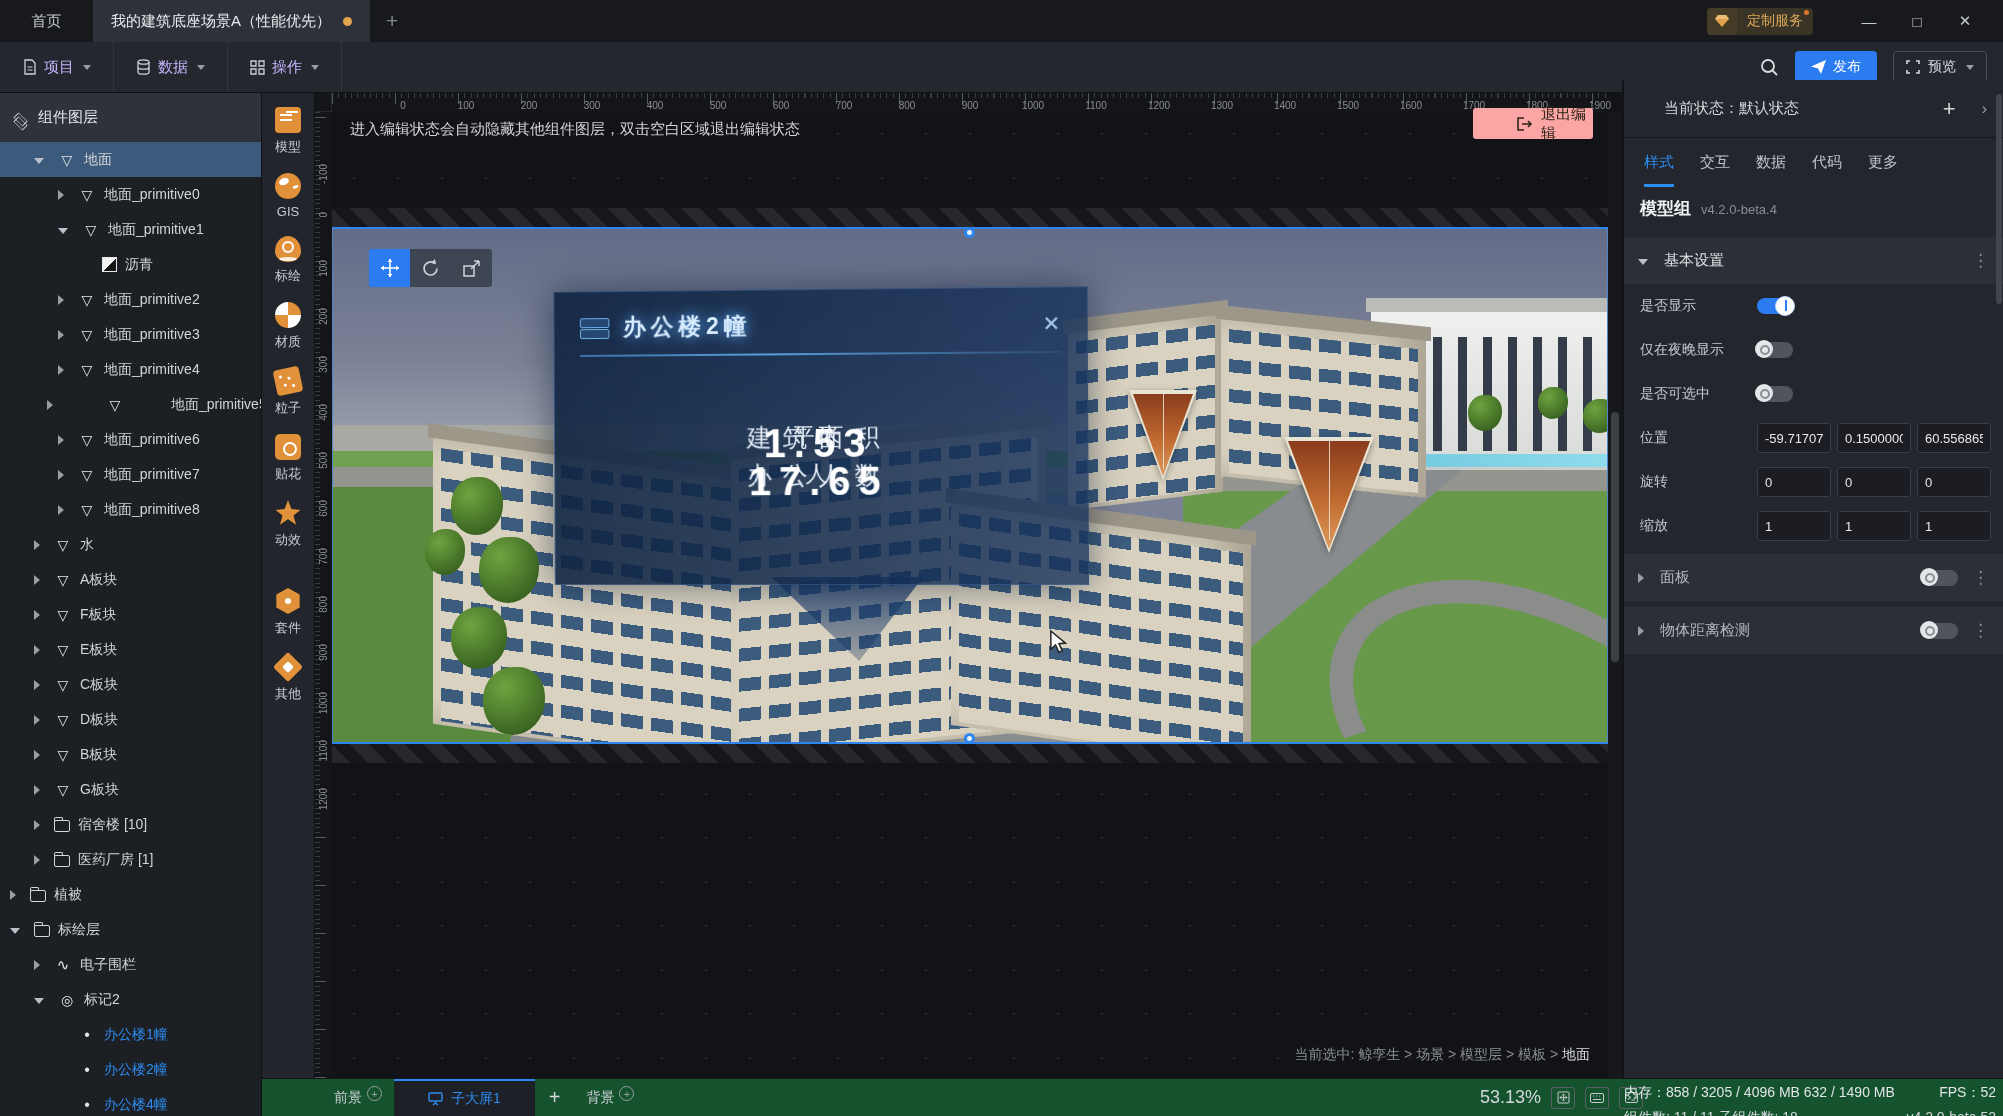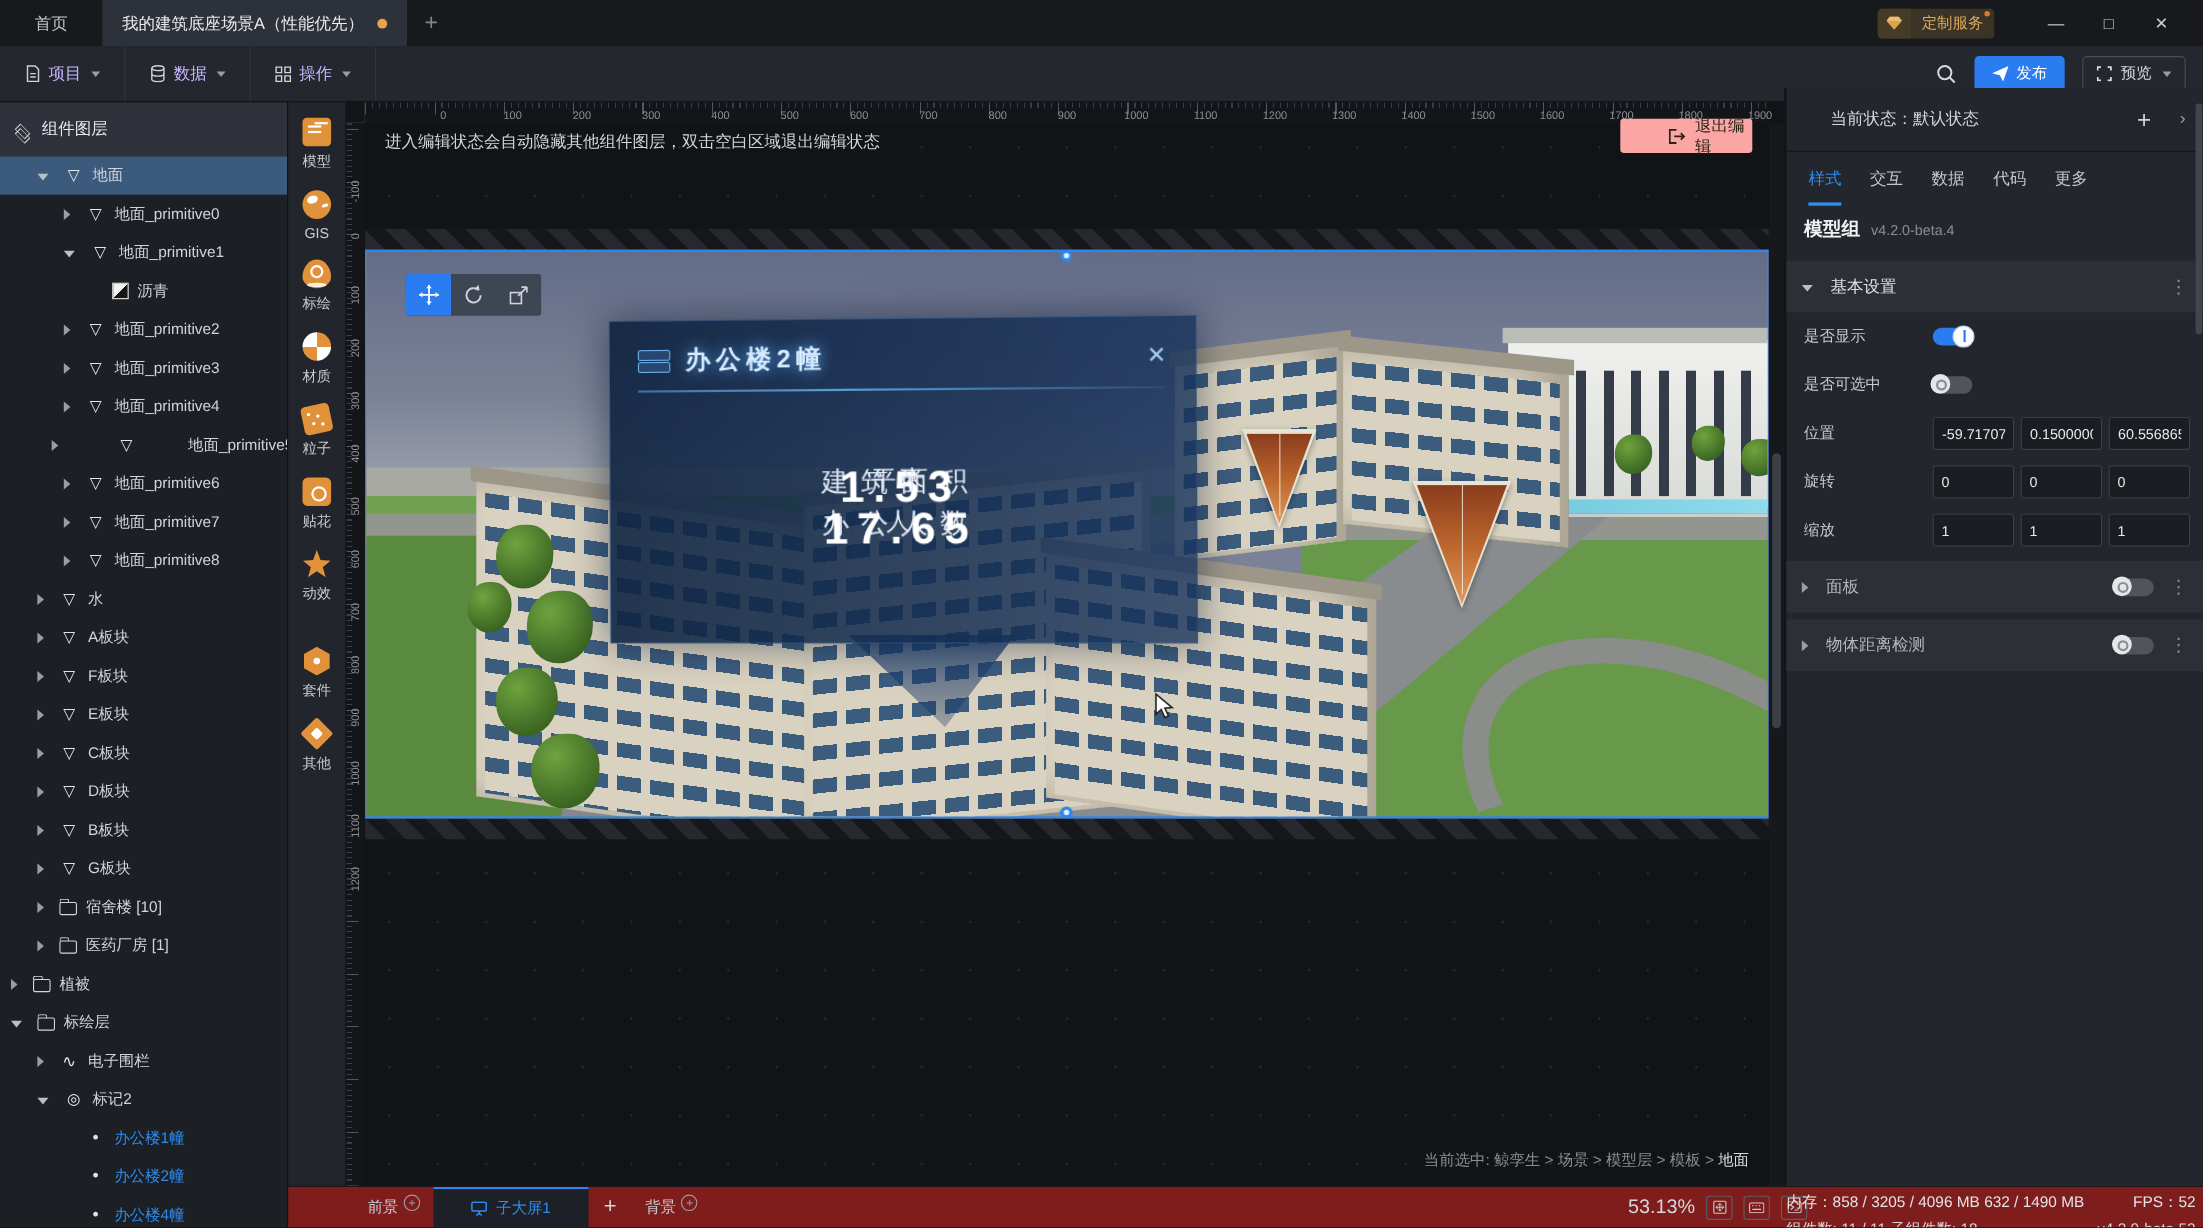--- a/index.html
+++ b/index.html
@@ -186,21 +186,21 @@
   .sw.on::after{content:"";position:absolute;right:-2px;top:-2px;width:18px;height:18px;border-radius:50%;background:#fff;border:1px solid #bcd6f8;}
   .sw.on::before{content:"";position:absolute;right:6px;top:2px;width:2px;height:11px;background:#2b7cf0;z-index:2;}
   .sw.off{background:#50545c;}
   .sw.off::after{content:"";position:absolute;left:-2px;top:-2px;width:18px;height:18px;border-radius:50%;background:#e4e6e9;}
   .sw.off::before{content:"";position:absolute;left:3px;top:3px;width:6px;height:6px;border:2px solid #8a8d92;border-radius:50%;z-index:2;}
   .vinputs{display:flex;gap:6px;}
   .vin{width:74px;height:30px;background:#1b1d22;border:1px solid #3a3d45;border-radius:3px;color:#e6e8ea;font-size:13px;padding:0 7px;overflow:hidden;white-space:nowrap;}
   .rp-scroll{position:absolute;right:1px;top:14px;width:6px;height:210px;border-radius:3px;background:#41454c;}
 
   
-  .bottombar{position:absolute;left:262px;right:0;bottom:0;height:38px;background:#7f1d1d;border-top:1px solid #15161a;overflow:hidden;}
+  .bottombar{position:absolute;left:262px;right:0;bottom:0;height:38px;background:#14532d;border-top:1px solid #15161a;overflow:hidden;}
   .screen-tabs{position:absolute;left:60px;top:0;height:100%;display:flex;align-items:center;}
   .st-plain{display:flex;align-items:center;gap:5px;color:#c8cbd0;font-size:14px;padding:0 12px;height:100%;}
   .circle-plus{width:15px;height:15px;border:1px solid #9a9da2;border-radius:50%;display:inline-flex;align-items:center;justify-content:center;font-size:11px;color:#9a9da2;margin-top:-8px;}
   .st-active{display:flex;align-items:center;gap:8px;height:100%;padding:0 34px;background:#1d2026;border-top:2px solid #2d86f0;color:#2d8cf0;font-size:14px;}
   .st-add{color:#d4d6da;font-size:20px;padding:0 14px;}
   .zoom-group{position:absolute;left:1218px;top:0;height:100%;display:flex;align-items:center;gap:10px;color:#d4d6da;font-size:18px;}
   .mini-btn{width:24px;height:22px;border:1px solid #5a5e66;border-radius:3px;display:flex;align-items:center;justify-content:center;color:#c8cbd0;}
   .stats{position:absolute;left:1362px;top:5px;width:372px;font-size:14px;color:#e2e4e8;}
   .stats .row1{display:flex;}
   .stats .row1 .fps{margin-left:auto;}
@@ -656,20 +656,24 @@
       <span class="exp open"></span>
       <span>基本设置</span>
       <span class="dots">⋮</span>
     </div>
     <div>
         <div class="form-row">
           <span class="flabel">是否显示</span>
           <span class="sw on"></span>
         </div>
         <div class="form-row">
+          <span class="flabel">仅在夜晚显示</span>
+          <span class="sw off"></span>
+        </div>
+        <div class="form-row">
           <span class="flabel">是否可选中</span>
           <span class="sw off"></span>
         </div>
       </div>
     <div>
         <div class="form-row">
           <span class="flabel">位置</span>
           <span class="vinputs">
             <input class="vin" value="-59.717079" style="">
             <input class="vin" value="0.1500000" style="">

